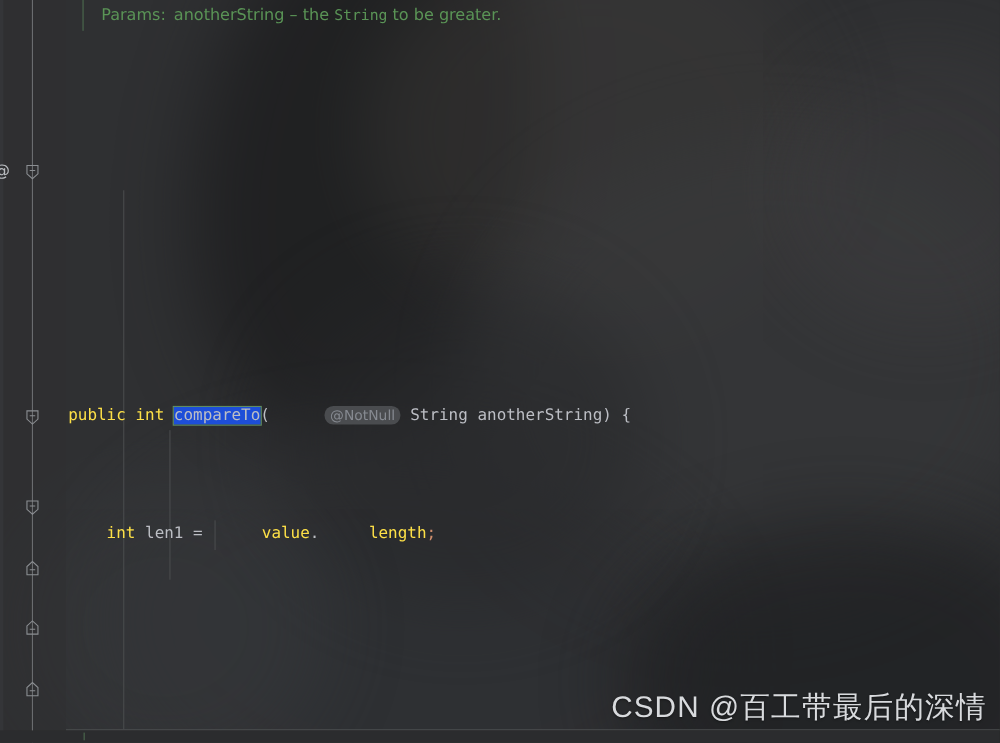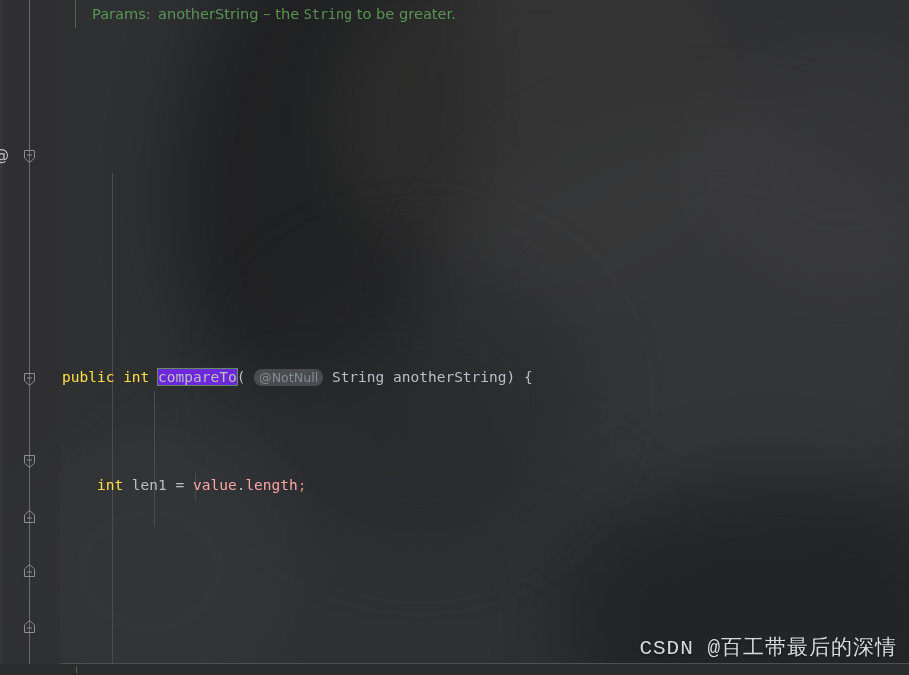--- a/index.html
+++ b/index.html
@@ -116,37 +116,38 @@
   
   .iguide {
     position: absolute;
     width: 1px;
     background: #494b4d;
   }
 
   
   .kw   { color: #fde047; }
   .var  { color: #bcbec4; }
-  .fld  { color: #fca5a5; }
+  .fld  { color: #fde047; margin-left: 45px; }
   .punc { color: #bcbec4; }
   .semi { color: #cf8e6d; }
   .cls  { color: #bcbec4; }
 
   .mname-hl {
     color: #bcbec4;
-    background: #6d28d9;
+    background: #1d4ed8;
     outline: 1px solid #5f8c62;
   }
   .inlay {
     color: #868a91;
     background: #4a4c4f;
     border-radius: 8px;
     padding: 1px 5px;
     font-size: 12.6px;
     font-family: "DejaVu Sans", sans-serif;
+    margin-left: 41px;
   }
 
   
   #bottom-sep {
     position: absolute; left: 60px; top: 663px;
     width: 849px; height: 1px;
     background: #4e5052;
   }
   #bottom-strip {
     position: absolute; left: 0; top: 664px;
@@ -160,22 +161,22 @@
   }
   #left-edge {
     position: absolute; left: 0; top: 0;
     width: 3px; height: 675px;
     background: #3b3d40;
   }
 
   
   #watermark {
     position: absolute; right: 12px; bottom: 14px;
-    font-family: Liberation Mono, monospace;
-    font-size: 21px;
+    font-family: Liberation Sans, sans-serif;
+    font-size: 27px;
     color: #d8dadd;
     letter-spacing: 1px;
     white-space: nowrap;
     text-shadow: 0 1px 2px rgba(0,0,0,.45);
   }
 </style>
 </head>
 <body>
 
 <div id="root">

